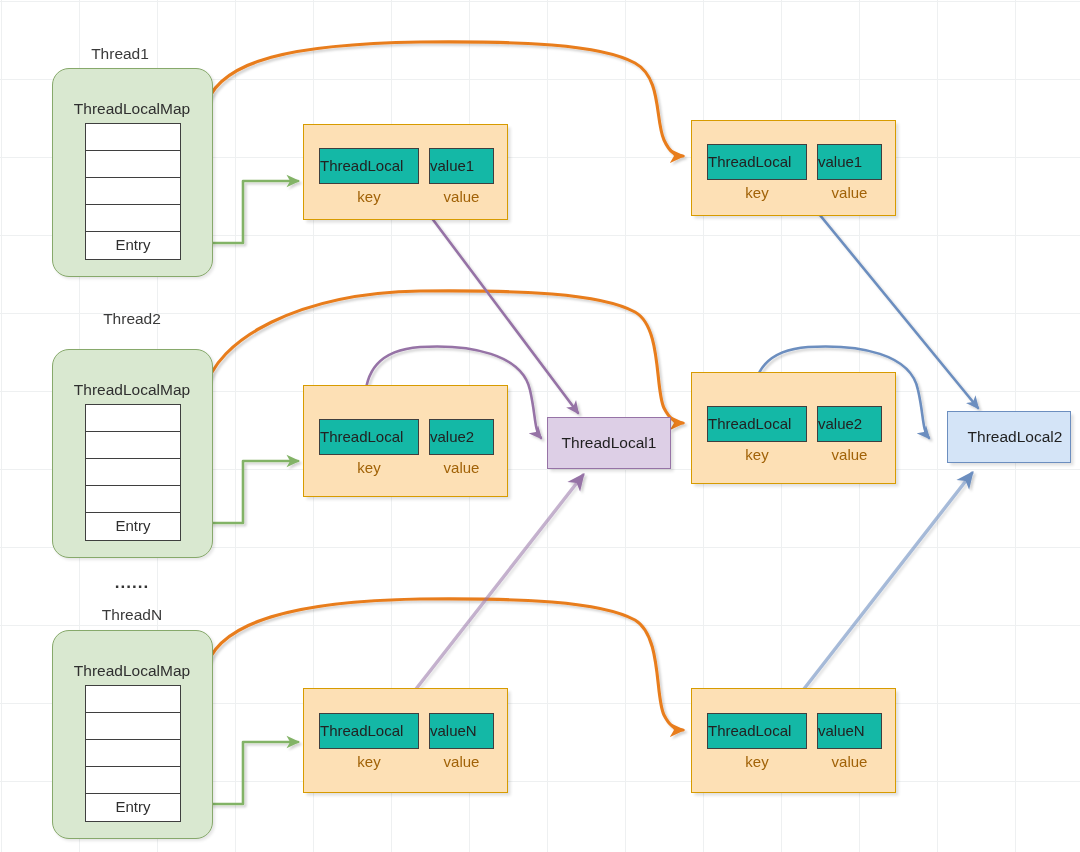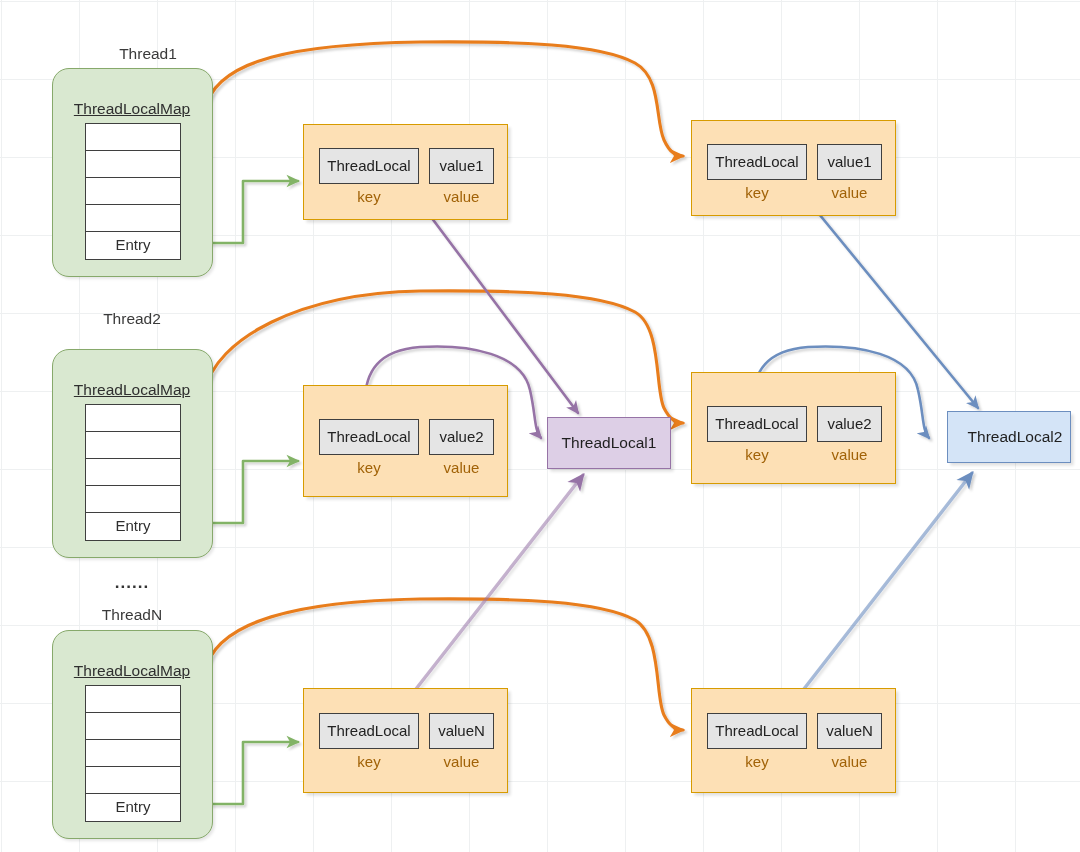--- a/index.html
+++ b/index.html
@@ -57,21 +57,20 @@
     color: #333;
     font-weight: bold;
   }
   .map-title {
     position: absolute;
     width: 160px;
     text-align: center;
     font-size: 15.5px;
     color: #2f2f2f;
     white-space: nowrap;
-    text-decoration: underline;
   }
   .map-table {
     position: absolute;
     border: 1.6px solid #3f3f3f;
     background: #ffffff;
     box-sizing: border-box;
   }
   .map-row {
     box-sizing: border-box;
     border-bottom: 1.6px solid #3f3f3f;
@@ -87,24 +86,24 @@
   
   .entry-card {
     position: absolute;
     background: #fde0b5;
     border: 1.6px solid #d79b00;
     box-shadow: 2.5px 2.5px 3px rgba(0,0,0,0.13);
     box-sizing: border-box;
   }
   .cell {
     position: absolute;
-    background: #e5e5e5;
+    background: #14b8a6;
     border: 1.6px solid #3f3f3f;
     box-sizing: border-box;
-    text-align: center;
+    text-align: left;
     font-size: 15px;
     color: #222;
     line-height: 34px;
     white-space: nowrap;
     overflow: hidden;
   }
   .cell-caption {
     position: absolute;
     text-align: center;
     font-size: 15px;
@@ -185,21 +184,21 @@
 
       <path d="M792,181 L978,408" stroke="#6c8ebf" stroke-width="2.6" marker-end="url(#ah-blue)"></path>
 
       <path d="M753,412 C750,368 770,350 808,347 C860,344 911,354 918,390
                C924,416 922,430 929,438" stroke="#6c8ebf" stroke-width="2.6" marker-end="url(#ah-blue)"></path>
 
       <path d="M786,712 L972,473" stroke="#6c8ebf" stroke-width="3.4" stroke-opacity="0.6" marker-end="url(#ah-blue)"></path>
     </g>
   </svg>
 
-  <div class="thread-label" style="left:48px; top:45px;">Thread1</div>
+  <div class="thread-label" style="left:20px; top:45px;">Thread1</div>
   <div class="thread-box" style="left:52px; top:68px; width:161px; height:209px;"></div>
   <div class="map-title" style="left:52px; top:100px;">ThreadLocalMap</div>
   <div class="map-table" style="left:85px; top:123px; width:96px; height:137px;">
     <div class="map-row"></div>
     <div class="map-row"></div>
     <div class="map-row"></div>
     <div class="map-row"></div>
     <div class="map-row">Entry</div>
   </div>
 

